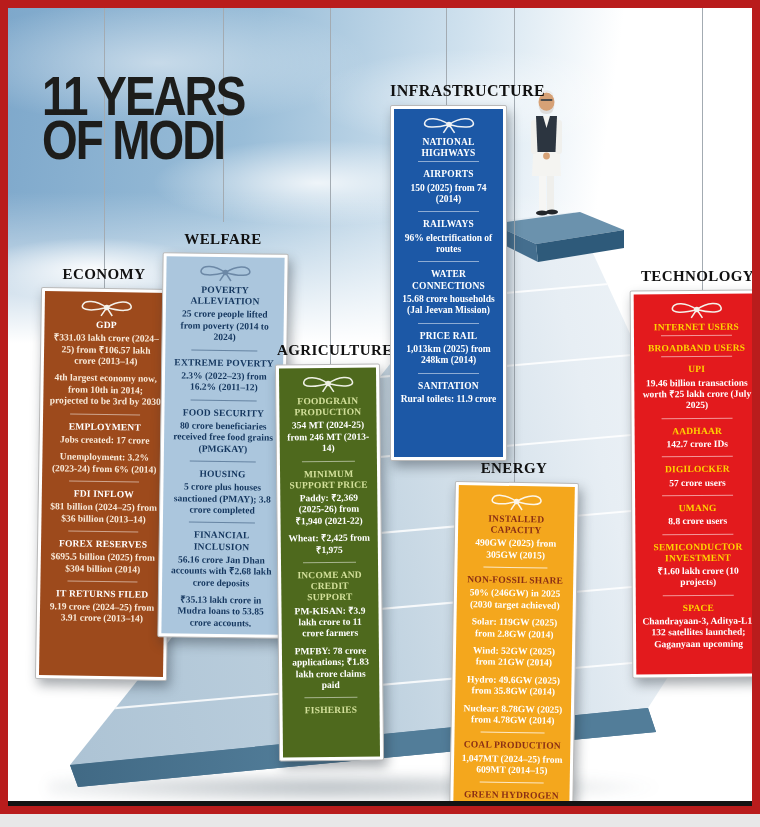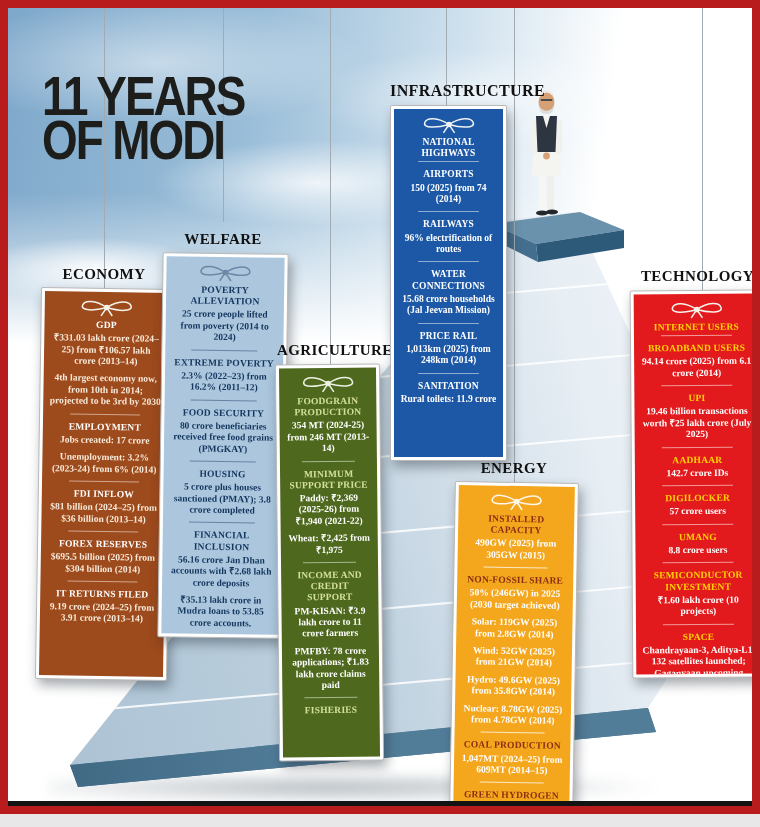--- a/index.html
+++ b/index.html
@@ -296,21 +296,20 @@
             <path d="M30 10 C 18 2, 6 2, 4 8 C 2 14, 16 14, 30 10 Z"></path>
             <path d="M30 10 C 42 2, 54 2, 56 8 C 58 14, 44 14, 30 10 Z"></path>
             <path d="M30 10 L 24 19 M30 10 L 36 19"></path>
           </g>
           <circle cx="30" cy="10" r="3" fill="var(--bow)"></circle>
         </svg>
         <div class="board-sections">
             <div class="sec-head">INTERNET USERS</div>
             <div class="divider"></div>
             <div class="sec-head">BROADBAND USERS</div>
-            <p class="sec-text">94.14 crore (2025) from 6.1 crore (2014)</p>
             <div class="divider"></div>
             <div class="sec-head">UPI</div>
             <p class="sec-text">19.46 billion transactions worth ₹25 lakh crore (July 2025)</p>
             <div class="divider"></div>
             <div class="sec-head">AADHAAR</div>
             <p class="sec-text">142.7 crore IDs</p>
             <div class="divider"></div>
             <div class="sec-head">DIGILOCKER</div>
             <p class="sec-text">57 crore users</p>
             <div class="divider"></div>

